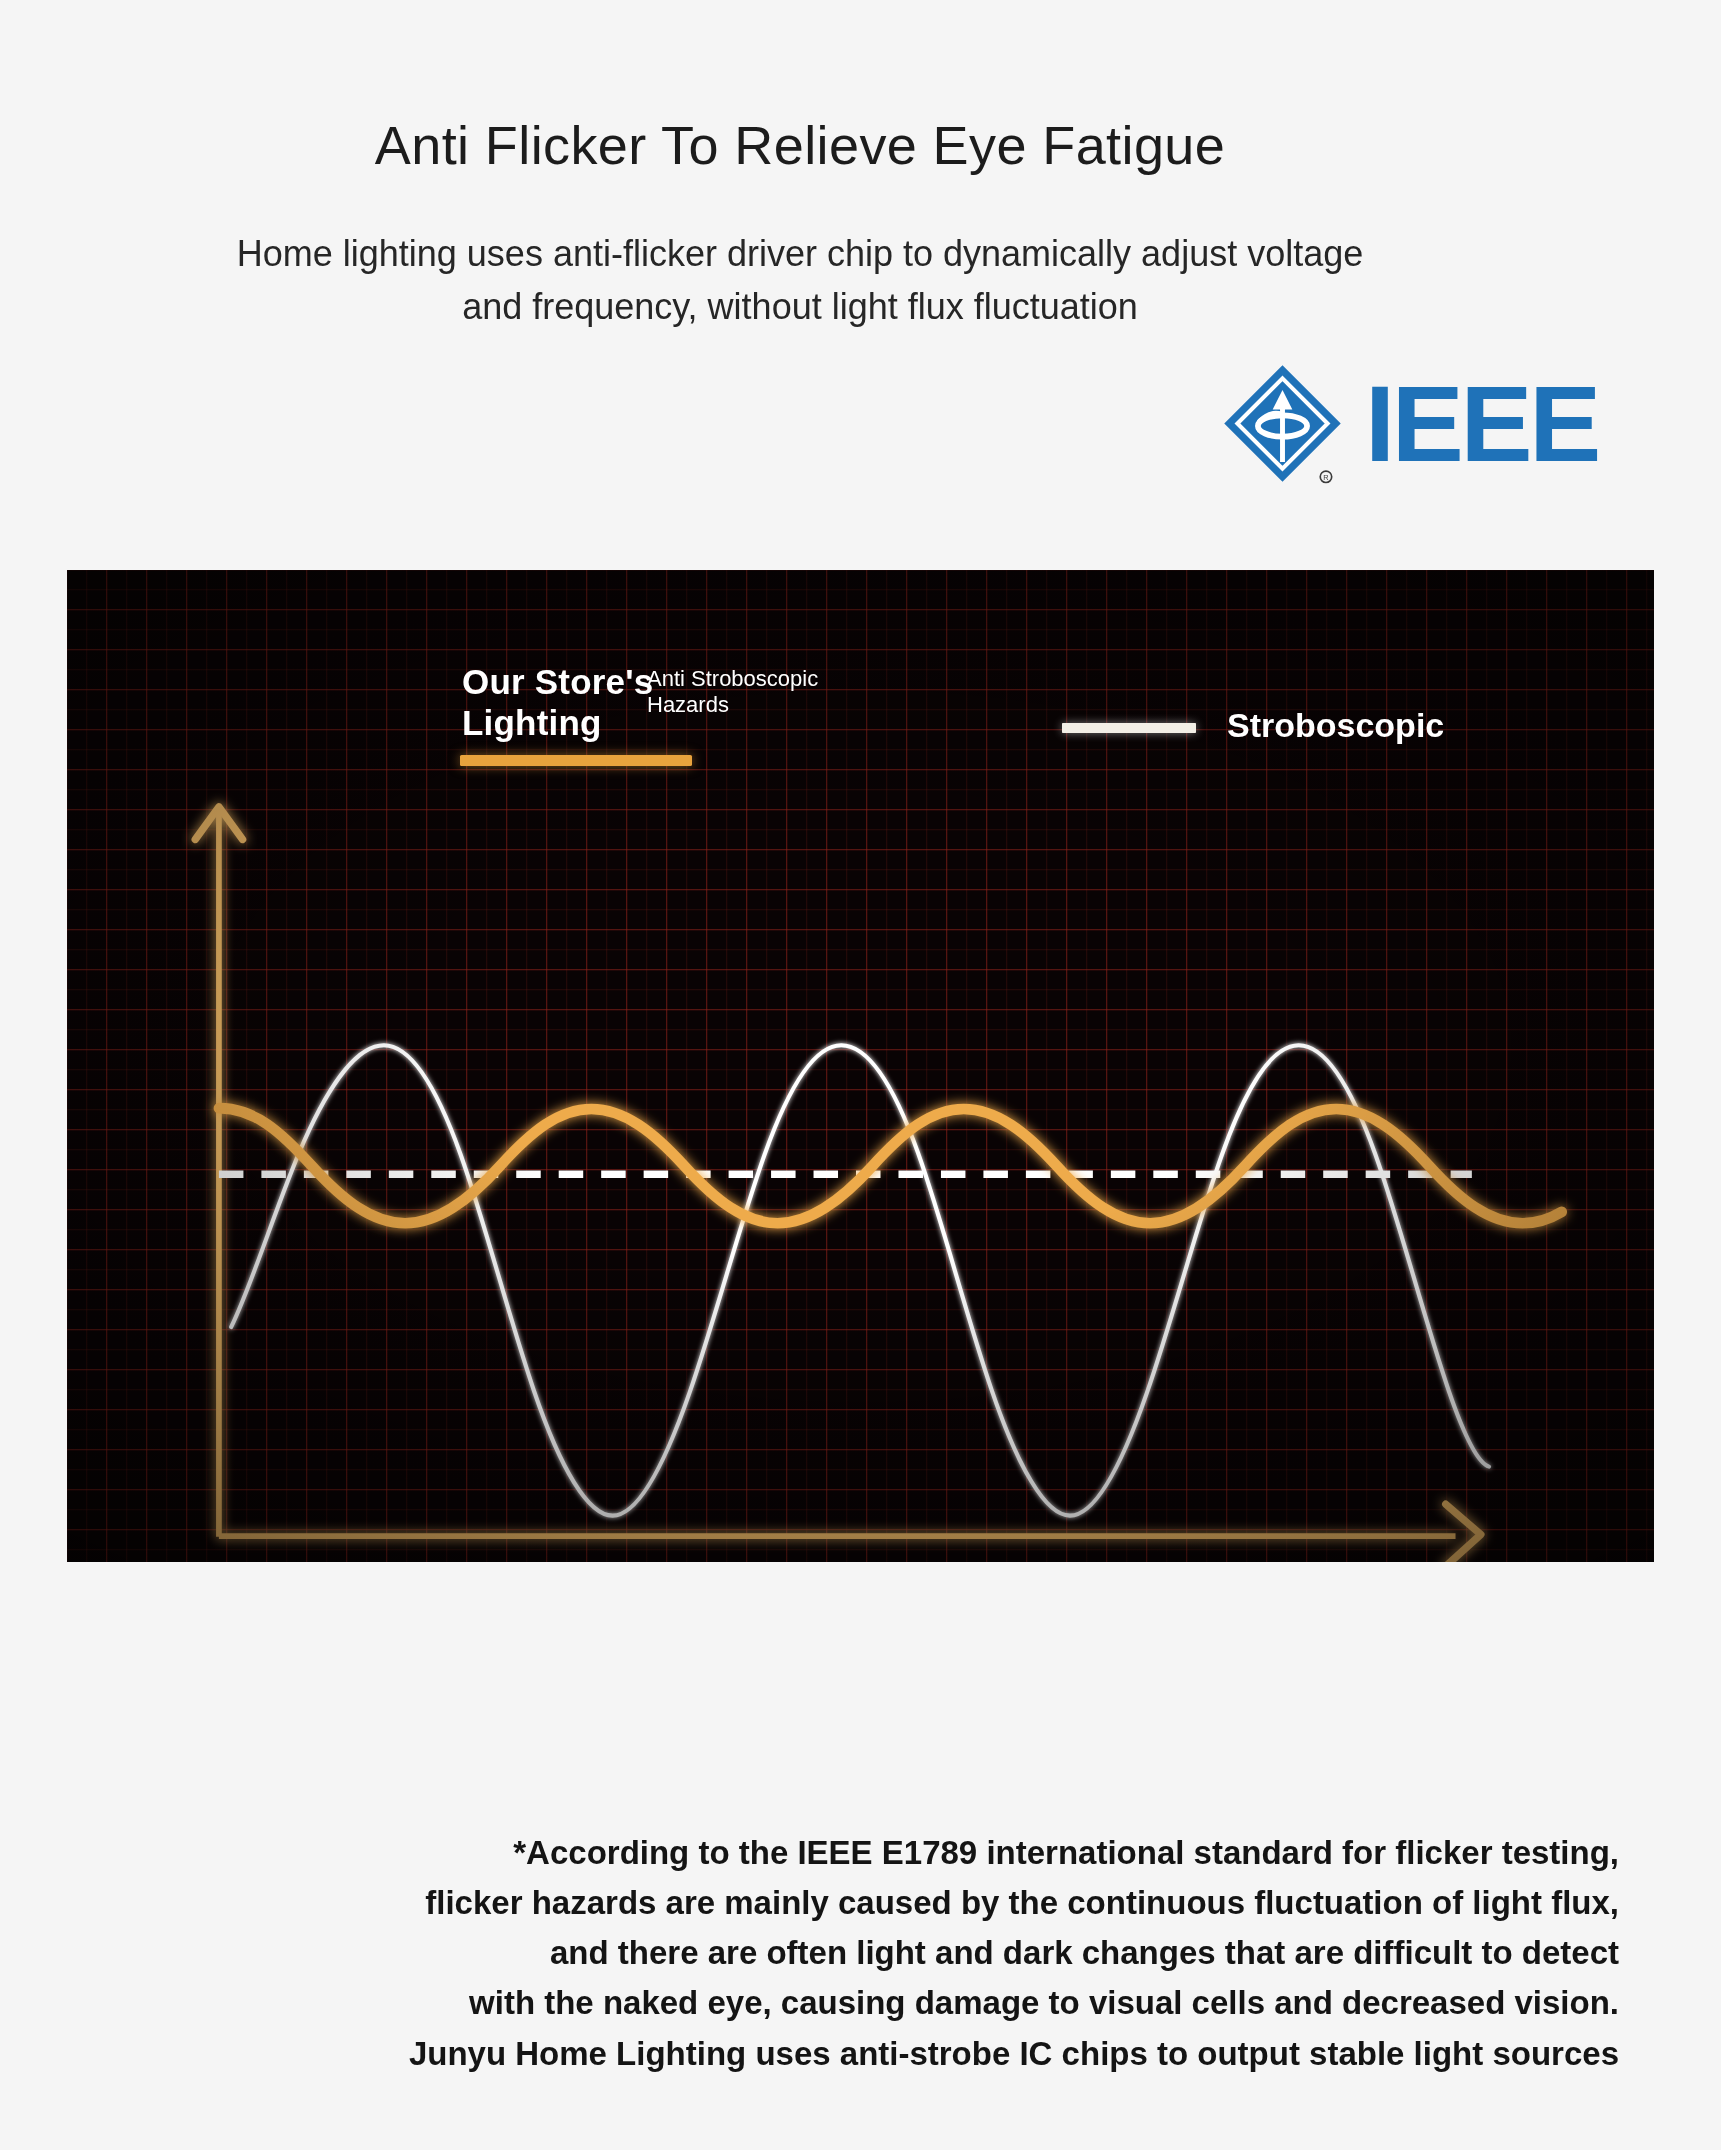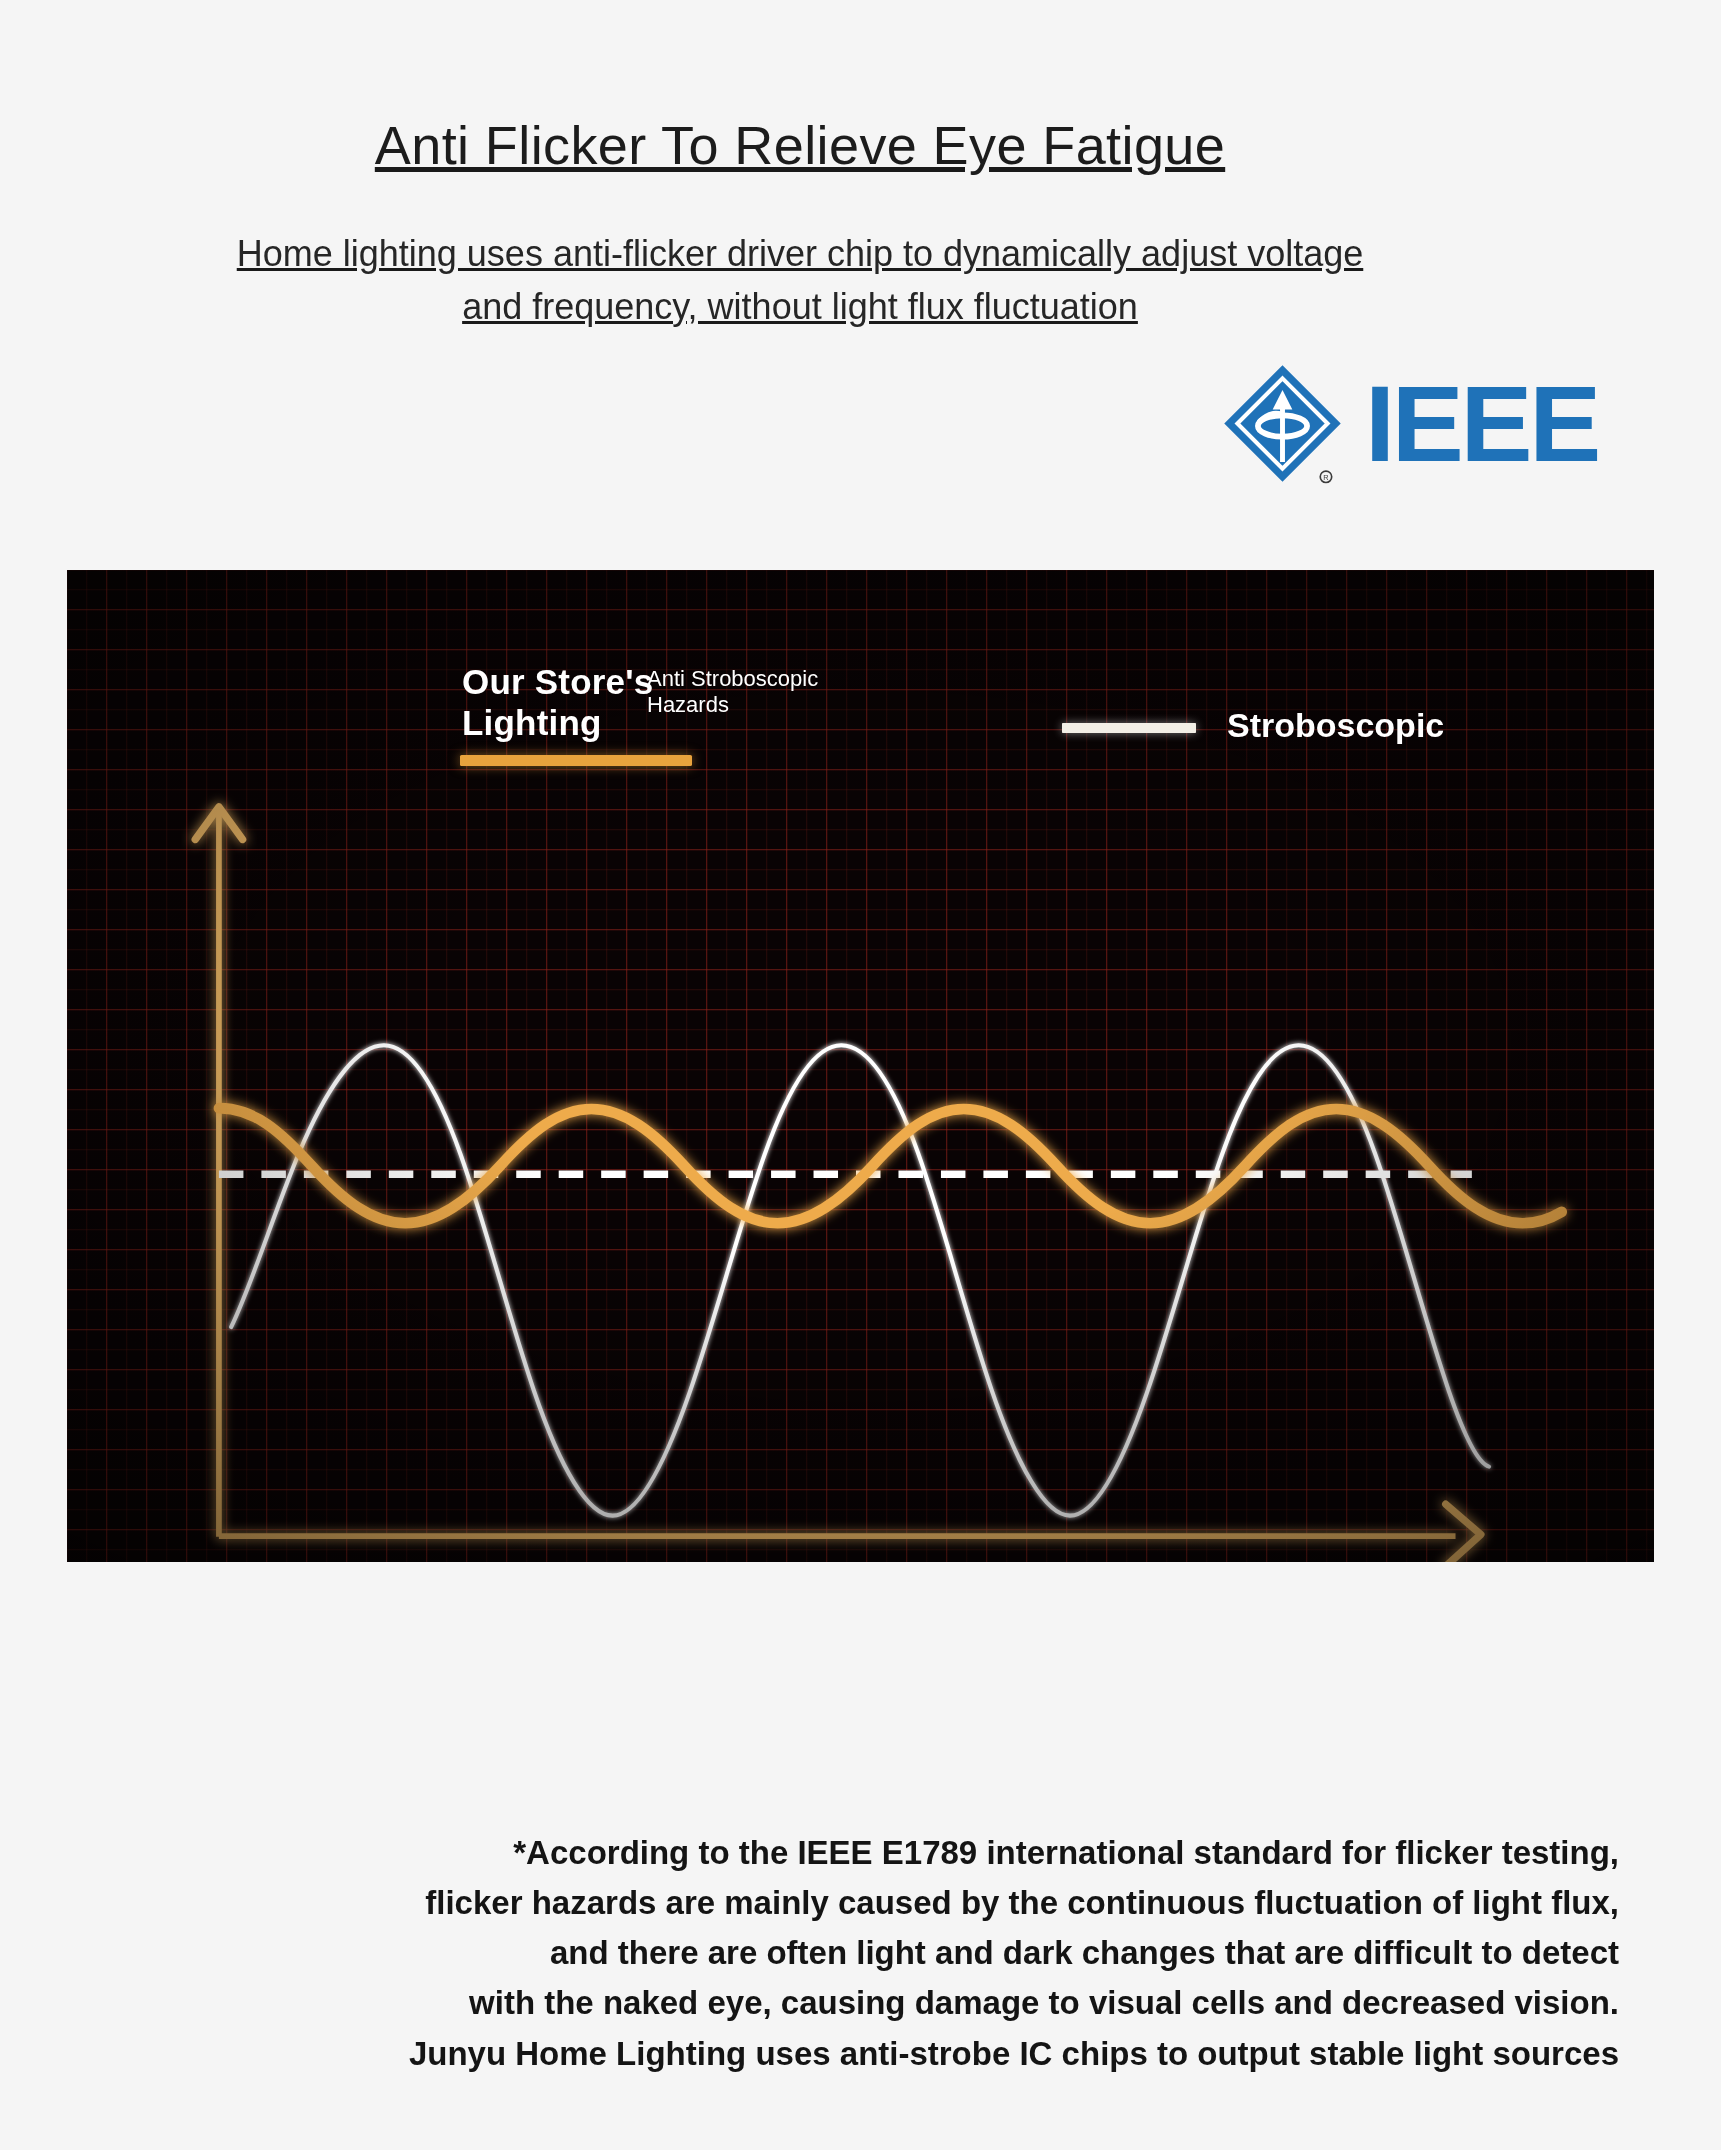--- a/index.html
+++ b/index.html
@@ -6,21 +6,21 @@
   body{
     width:1721px;height:2151px;
     background:#f5f5f5;
     font-family:"Liberation Sans", sans-serif;
     color:#1a1a1a;
     position:relative;
     overflow:hidden;
   }
 
   
-  #header-block{position:absolute;left:0;top:0;width:1600px;text-decoration:underline;}
+  #header-block{position:absolute;left:0;top:0;width:1600px;}
   #page-title{
     text-align:center;
     font-size:54px;
     font-weight:400;
     letter-spacing:0.4px;
     color:#1c1c1c;
     margin:0;
     padding-top:116px;
     line-height:1.1;
   }

